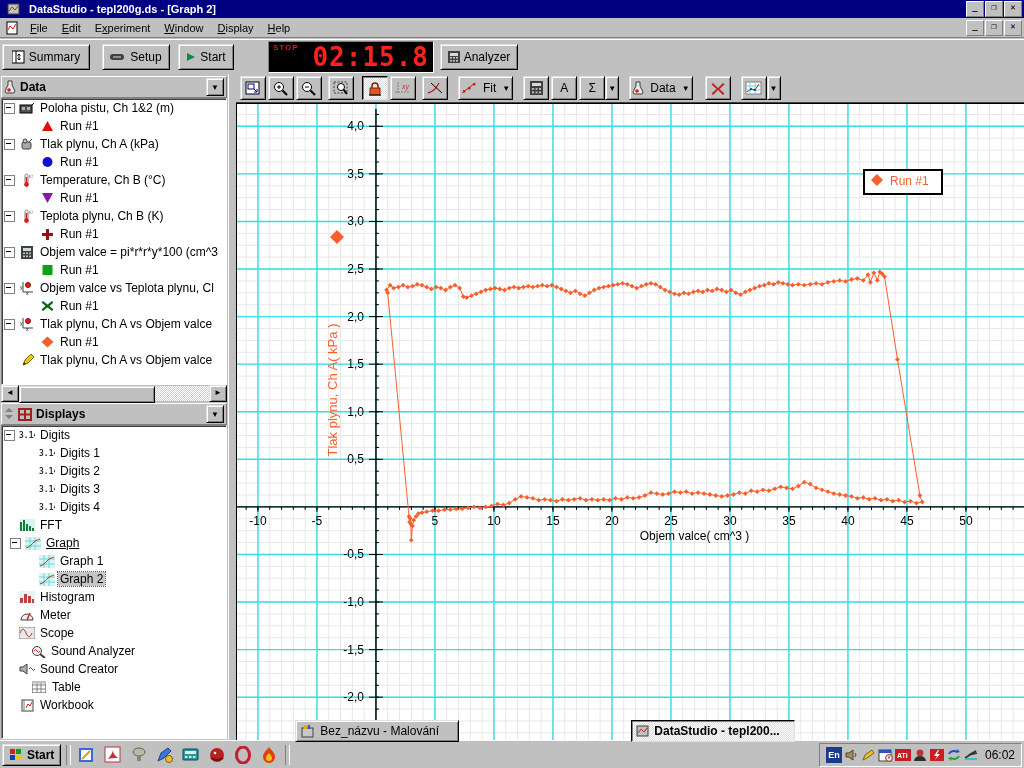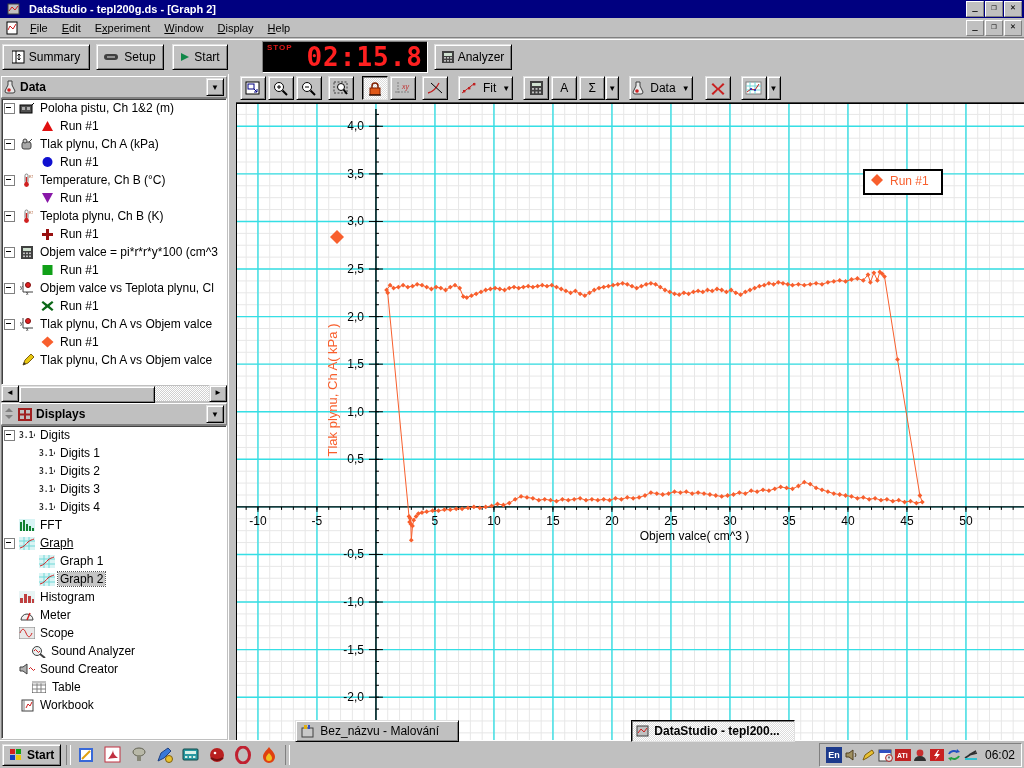--- a/index.html
+++ b/index.html
@@ -127,21 +127,21 @@
     <button class="btn raised tb-big" style="margin-left:2px;width:88px">
       <span>
           <svg width="13" height="14">
             <rect x="0" y="1" width="12" height="12" fill="#fff" stroke="#000"></rect>
             <line x1="4" y1="1" x2="4" y2="13" stroke="#000"></line>
             <path d="M7 4 L7 10 M5.5 5.5 L7 4 L8.5 5.5 M5.5 8.5 L7 10 L8.5 8.5" stroke="#000" fill="none"></path>
           </svg>
         </span>
       <span>Summary</span>
     </button>
-    <button class="btn raised tb-big" style="margin-left:6px;width:68px">
+    <button class="btn raised tb-big" style="margin-left:12px;width:68px">
       <span>
           <svg width="16" height="8">
             <rect x="0" y="1" width="14" height="6" rx="3" fill="#404040"></rect>
             <rect x="3" y="3" width="8" height="2" fill="#909090"></rect>
           </svg>
         </span>
       <span>Setup</span>
     </button>
     <button class="btn raised tb-big" style="margin-left:8px;width:56px">
       <span>
@@ -430,21 +430,21 @@
                 <rect x="1" y="3" width="2" height="9"></rect>
                 <rect x="4" y="1" width="2" height="11"></rect>
                 <rect x="7" y="5" width="2" height="7"></rect>
                 <rect x="10" y="7" width="2" height="5"></rect>
                 <rect x="13" y="9" width="2" height="3"></rect>
               </g>
             </svg>
           </span>
           <span class="tlabel">FFT</span>
         </div>
-        <div class="trow" style="padding-left: 2px; text-decoration: underline;">
+        <div class="trow" style="padding-left: 8px; text-decoration: underline;">
           <span class="expbox"></span>
           <span class="ticon">
             <svg width="16" height="13">
               <rect x="0" y="0" width="16" height="13" fill="#d8f4f4"></rect>
               <g stroke="#70d8d8">
                 <line x1="5" y1="0" x2="5" y2="13"></line>
                 <line x1="10" y1="0" x2="10" y2="13"></line>
                 <line x1="0" y1="4" x2="16" y2="4"></line>
                 <line x1="0" y1="9" x2="16" y2="9"></line>
               </g>

